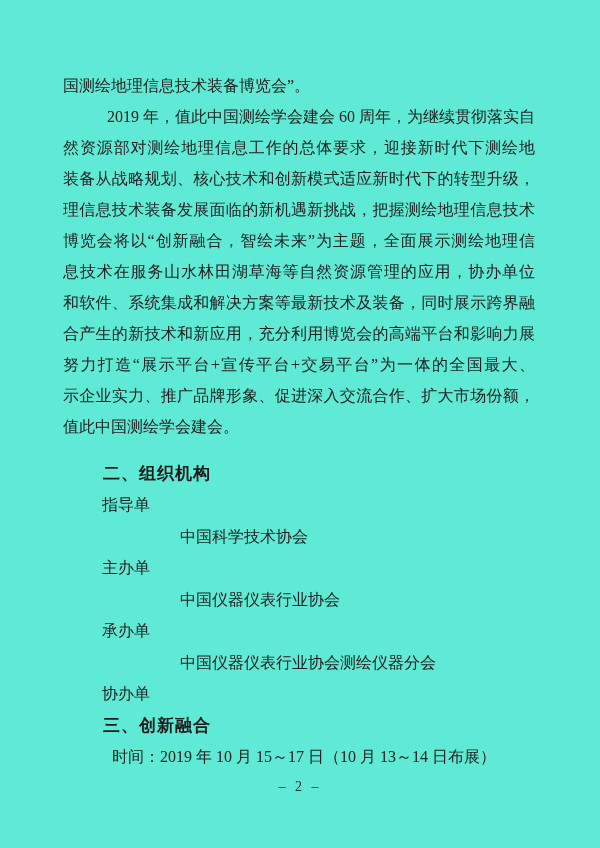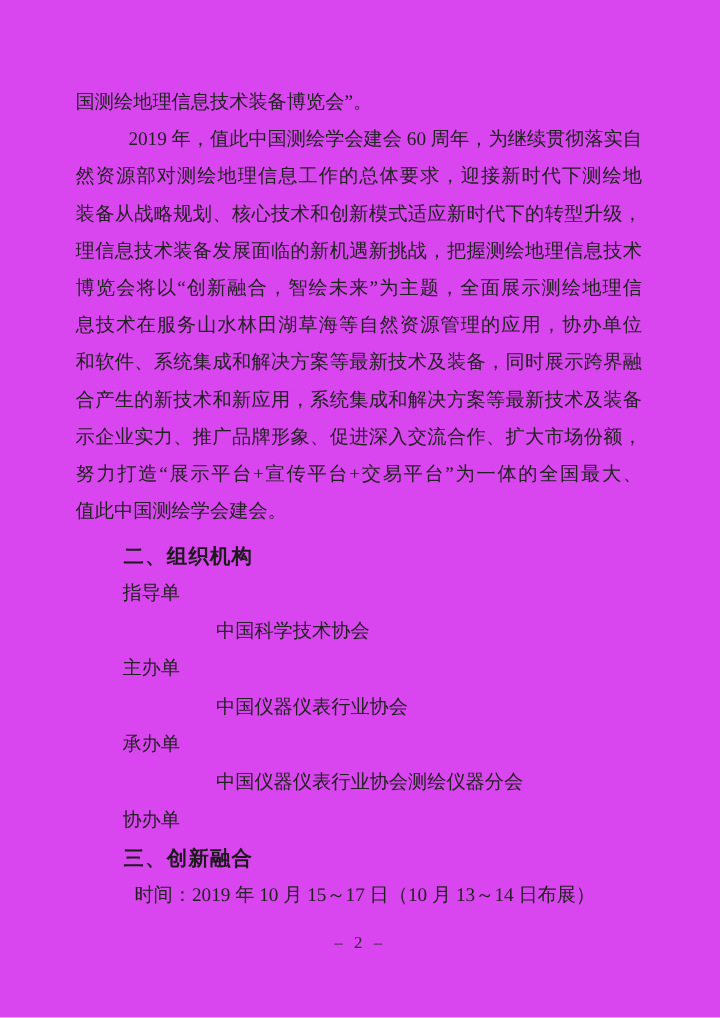--- a/index.html
+++ b/index.html
@@ -1,21 +1,21 @@
 <!DOCTYPE html>
 <html><head>
 <meta charset="utf-8">
 <style>
   * { margin: 0; padding: 0; box-sizing: border-box; }
   html, body { background: #ffffff; }
   .doc {
     position: relative;
     width: 600px;
     height: 848px;
-    background: #d946ef;
+    background: #5eead4;
     color: #222222;
     font-family: "Liberation Serif", "DejaVu Serif", serif;
     overflow: hidden;
   }
   .content {
     position: absolute;
     left: 63px;
     top: 70px;
     width: 472px;
   }
@@ -34,21 +34,21 @@
     font-family: "Liberation Sans", "DejaVu Sans", sans-serif;
     font-weight: bold;
     font-size: 17px;
     line-height: 31px;
     height: 31px;
     margin-left: 40px;
     letter-spacing: 1px;
     color: #1a1a1a;
     overflow: hidden;
   }
-  .heading-org { margin-top: 6px; }
+  .heading-org { margin-top: 16px; }
   .org-line {
     margin-left: 39px;
     font-size: 16px;
     line-height: 31.5px;
     height: 31.5px;
     overflow: hidden;
   }
   .org-label {
     display: inline-block;
     width: 78px;
@@ -80,23 +80,23 @@
 
     <p class="line">国测绘地理信息技术装备博览会”。</p>
 
     <p class="line just indent">2019 年，值此中国测绘学会建会 60 周年，为继续贯彻落实自</p>
     <p class="line just">然资源部对测绘地理信息工作的总体要求，迎接新时代下测绘地</p>
     <p class="line just">装备从战略规划、核心技术和创新模式适应新时代下的转型升级，</p>
     <p class="line just">理信息技术装备发展面临的新机遇新挑战，把握测绘地理信息技术</p>
     <p class="line just">博览会将以“创新融合，智绘未来”为主题，全面展示测绘地理信</p>
     <p class="line just">息技术在服务山水林田湖草海等自然资源管理的应用，协办单位</p>
     <p class="line just">和软件、系统集成和解决方案等最新技术及装备，同时展示跨界融</p>
-    <p class="line just">合产生的新技术和新应用，系统集成和解决方案等最新技术及装备</p>
+    <p class="line just">合产生的新技术和新应用，充分利用博览会的高端平台和影响力展</p>
+    <p class="line just">努力打造“展示平台+宣传平台+交易平台”为一体的全国最大、</p>
     <p class="line just">示企业实力、推广品牌形象、促进深入交流合作、扩大市场份额，</p>
-    <p class="line just">努力打造“展示平台+宣传平台+交易平台”为一体的全国最大、</p>
     <p class="line">值此中国测绘学会建会。</p>
 
     <h2 class="heading heading-org">二、组织机构</h2>
 
     <div class="org-line">
       <span class="org-label">指导单位：</span>
     </div>
     <div class="org-line org-cont">
       <span class="org-value">中国科学技术协会</span>
     </div>

